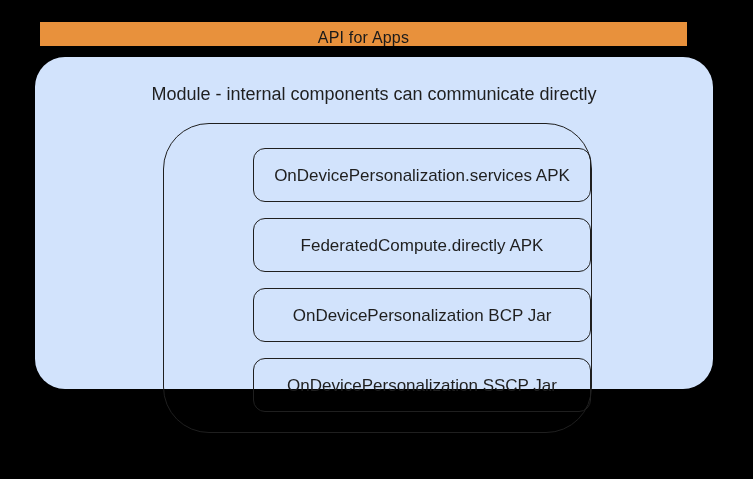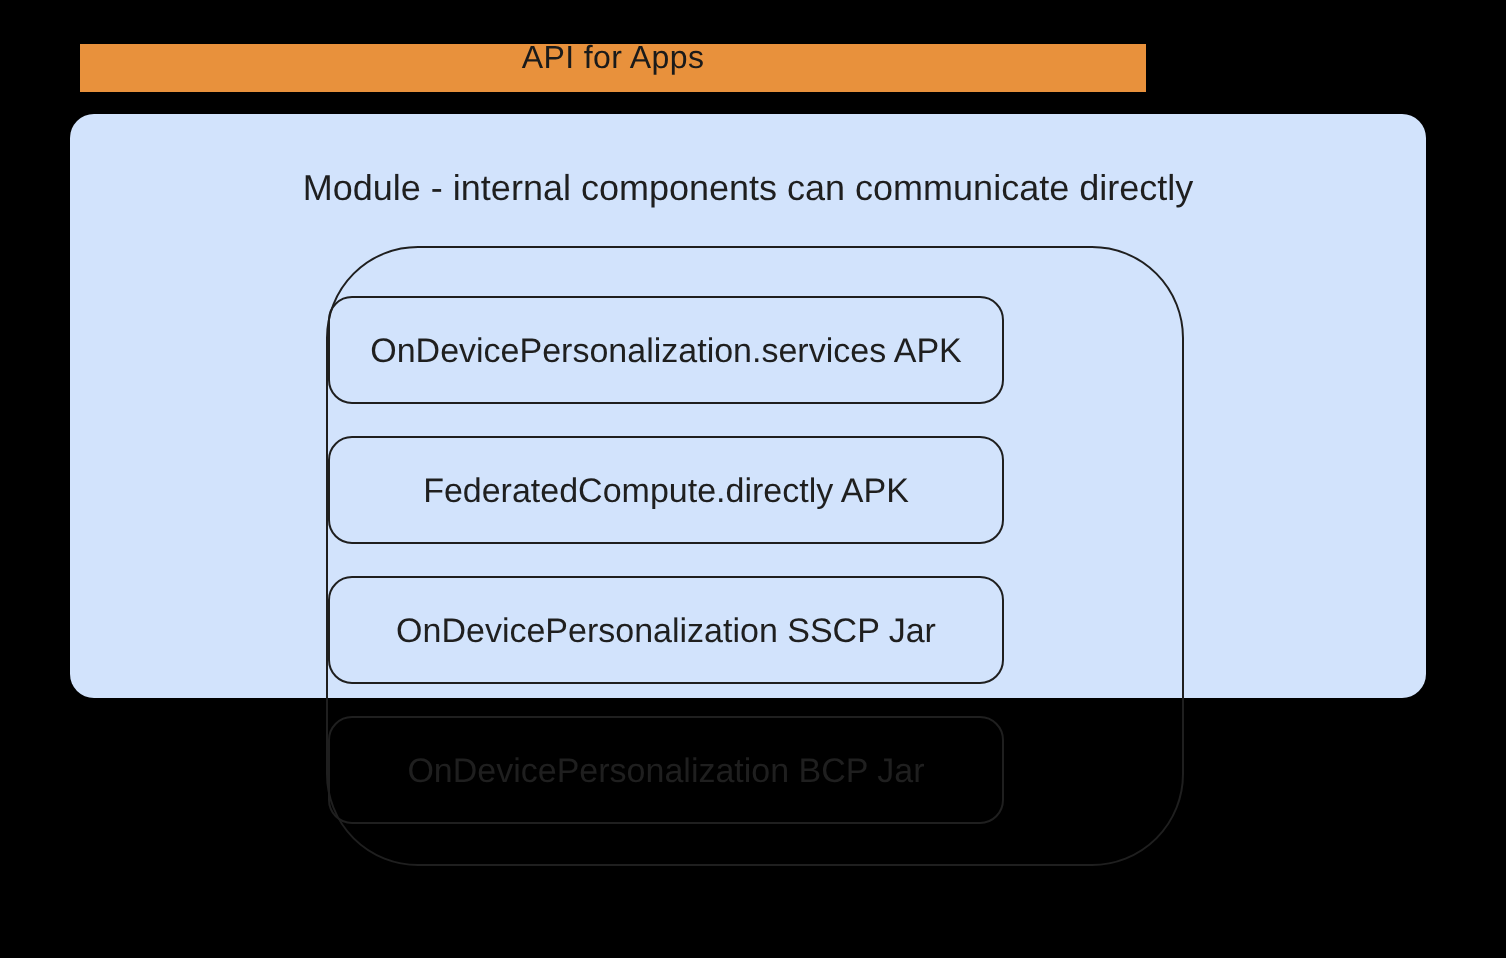--- a/index.html
+++ b/index.html
@@ -12,41 +12,41 @@
     background: #000000;
     position: relative;
     font-family: "Liberation Sans", sans-serif;
     color: #202124;
     overflow: hidden;
   }
   .banner {
     position: absolute;
     left: 40px;
     top: 22px;
-    width: 533px;
+    width: 647px;
     height: 24px;
     background: #E8913C;
     display: flex;
-    align-items: flex-start;
+    align-items: flex-end;
     justify-content: center;
   }
   .banner-label {
     font-size: 16px;
     line-height: 1;
     color: #1A1A1A;
     letter-spacing: 0.2px;
   }
   .module {
     position: absolute;
     left: 35px;
     top: 57px;
     width: 678px;
-    height: 292px;
+    height: 332px;
     background: #D2E3FC;
-    border-radius: 12px;
+    border-radius: 30px;
   }
   .module-title {
     position: absolute;
     top: 26px;
     left: 0;
     width: 100%;
     text-align: center;
     font-size: 18px;
     line-height: 1.25;
     color: #1F1F1F;
@@ -55,21 +55,21 @@
     position: absolute;
     left: 128px;
     top: 66px;
     width: 429px;
     height: 310px;
     border: 1.4px solid #1F1F1F;
     border-radius: 46px;
     box-sizing: border-box;
     display: flex;
     flex-direction: column;
-    align-items: flex-start;
+    align-items: flex-end;
     padding-top: 24px;
     gap: 16px;
   }
   .component-box {
     width: 338px;
     height: 54px;
     border: 1.4px solid #1F1F1F;
     border-radius: 12px;
     box-sizing: border-box;
     background: transparent;
@@ -96,19 +96,19 @@
   <div class="module-title">Module - internal components can communicate directly</div>
 
   <div class="inner-boundary">
     <div class="component-box">
       <span class="component-label">OnDevicePersonalization.services APK</span>
     </div>
     <div class="component-box">
       <span class="component-label">FederatedCompute.directly APK</span>
     </div>
     <div class="component-box">
-      <span class="component-label">OnDevicePersonalization SSCP Jar</span>
+      <span class="component-label">OnDevicePersonalization BCP Jar</span>
     </div>
     <div class="component-box">
-      <span class="component-label">OnDevicePersonalization BCP Jar</span>
+      <span class="component-label">OnDevicePersonalization SSCP Jar</span>
     </div>
   </div>
 </div>
 
 </body></html>

